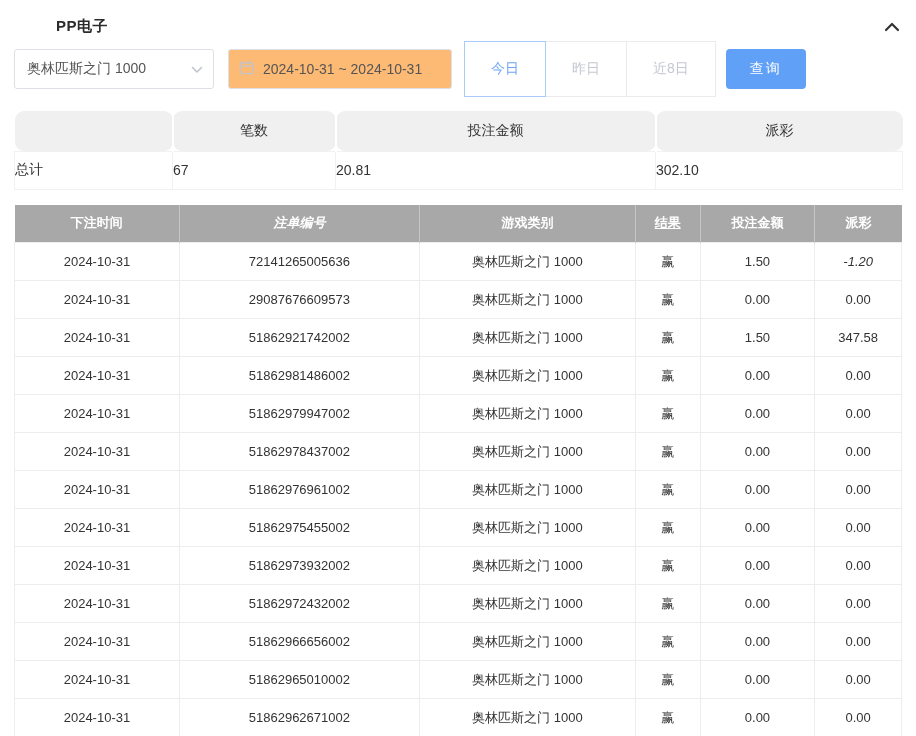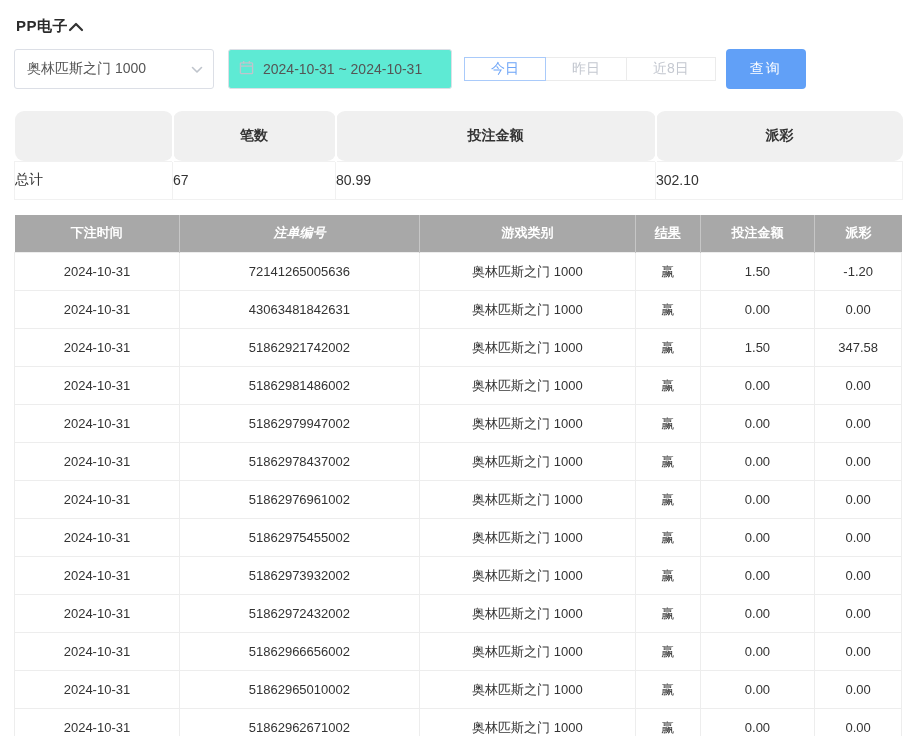--- a/index.html
+++ b/index.html
@@ -7,78 +7,79 @@
   body {
     background: #ffffff;
     font-family: "Liberation Sans", sans-serif;
     color: #333;
     overflow: hidden;
   }
   .page { padding: 0 14px; }
 
   
   .panel-header {
-    display: flex; justify-content: flex-start; align-items: center;
+    display: flex; justify-content: space-between; align-items: center;
     padding: 17px 2px 13px 2px;
+    margin-left: 40px;
   }
   .panel-title { font-size: 15px; font-weight: bold; color: #2b2b2b; letter-spacing: .5px; }
   .chevron-btn { cursor: pointer; display: flex; align-items: center; }
 
   
   .filters { display: flex; align-items: center; height: 40px; margin-bottom: 22px; }
   .select-box {
     width: 200px; height: 40px; border: 1px solid #dcdfe6; border-radius: 3px;
     display: flex; align-items: center; justify-content: space-between;
     padding: 0 10px 0 12px; font-size: 14px; color: #555; cursor: pointer; background:#fff;
   }
   .date-box {
     margin-left: 14px; width: 224px; height: 40px; border: 1px solid #dcdfe6; border-radius: 3px;
     display: flex; align-items: center; gap: 9px; padding: 0 10px; font-size: 14px; color: #555;
-    cursor: pointer; background:#5eead4;
+    cursor: pointer; background:#fdba74;
   }
   .btn-group { display: flex; margin-left: 12px; }
   .qbtn {
-    height: 24px; padding: 0 26px; background: #fff; border: 1px solid #ebebeb;
+    height: 56px; padding: 0 26px; background: #fff; border: 1px solid #ebebeb;
     font-size: 14px; color: #c4c8d0; cursor: pointer; margin-left: -1px;
     font-family: "Liberation Sans", sans-serif;
   }
   .qbtn:first-child { margin-left: 0; }
   .qbtn.active { color: #6ea5f7; border-color: #a9cafa; position: relative; z-index: 1; }
   .query-btn {
     margin-left: 10px; width: 80px; height: 40px; background: #61a0f7; color: #fff;
     border: none; border-radius: 4px; font-size: 14px; cursor: pointer; letter-spacing: 2px;
     font-family: "Liberation Sans", sans-serif;
   }
 
   
   table { border-collapse: collapse; table-layout: fixed; }
   .summary { width: 888px; font-size: 14px; margin-bottom: 15px; }
   .summary th {
-    background: #f0f0f0; font-weight: bold; color: #333; height: 50px;
+    background: #f0f0f0; font-weight: normal; color: #333; height: 40px;
     border-left: 2px solid #fff; text-align: center; border-radius: 9px;
   }
   .summary th:first-child { border-left: none; }
   .summary td {
     height: 38px; text-align: left; background: #fff; color: #333;
     border: 1px solid #f1f1f1;
   }
   .sum-c1 { width: 158px; } .sum-c2 { width: 163px; } .sum-c3 { width: 320px; } .sum-c4 { width: 247px; }
 
   
   .main { width: 888px; font-size: 13px; padding-left: 7px; }
   .main thead th {
     background: #a8a8a8; color: #fff; font-weight: bold; height: 38px; text-align: center;
     border-right: 1px solid rgba(255,255,255,.35); font-size: 13px;
   }
   .main thead th:last-child { border-right: none; }
   .main tbody td {
     height: 38px; text-align: center; color: #333;
     border: 1px solid #ededed; background: #fff;
   }
-  .negative { color: #e25555; }
+  .negative { color: #e25555; font-style: italic; }
   .col-time { width: 158px; } .col-order { width: 230px; font-style: italic; } .col-game { width: 207px; }
   .col-result { width: 62px; text-decoration: underline; } .col-bet { width: 110px; } .col-payout { width: 83px; }
 </style>
 </head>
 <body>
 
 <div class="page">
 
   <div class="panel-header">
     <span class="panel-title">PP电子</span>
@@ -126,21 +127,21 @@
         <th class="sum-c1"></th>
         <th class="sum-c2">笔数</th>
         <th class="sum-c3">投注金额</th>
         <th class="sum-c4">派彩</th>
       </tr>
     </thead>
     <tbody>
       <tr>
         <td>总计</td>
         <td>67</td>
-        <td>80.99</td>
+        <td>20.81</td>
         <td>302.10</td>
       </tr>
     </tbody>
   </table>
 
   <table class="main">
     <thead>
       <tr>
         <th class="col-time">下注时间</th>
         <th class="col-order">注单编号</th>
@@ -155,21 +156,21 @@
     <td>2024-10-31</td>
     <td>72141265005636</td>
     <td>奥林匹斯之门 1000</td>
     <td>赢</td>
     <td>1.50</td>
     <td class="negative">-1.20</td>
   </tr>
 
   <tr>
     <td>2024-10-31</td>
-    <td>43063481842631</td>
+    <td>29087676609573</td>
     <td>奥林匹斯之门 1000</td>
     <td>赢</td>
     <td>0.00</td>
     <td>0.00</td>
   </tr>
 
   <tr>
     <td>2024-10-31</td>
     <td>51862921742002</td>
     <td>奥林匹斯之门 1000</td>

